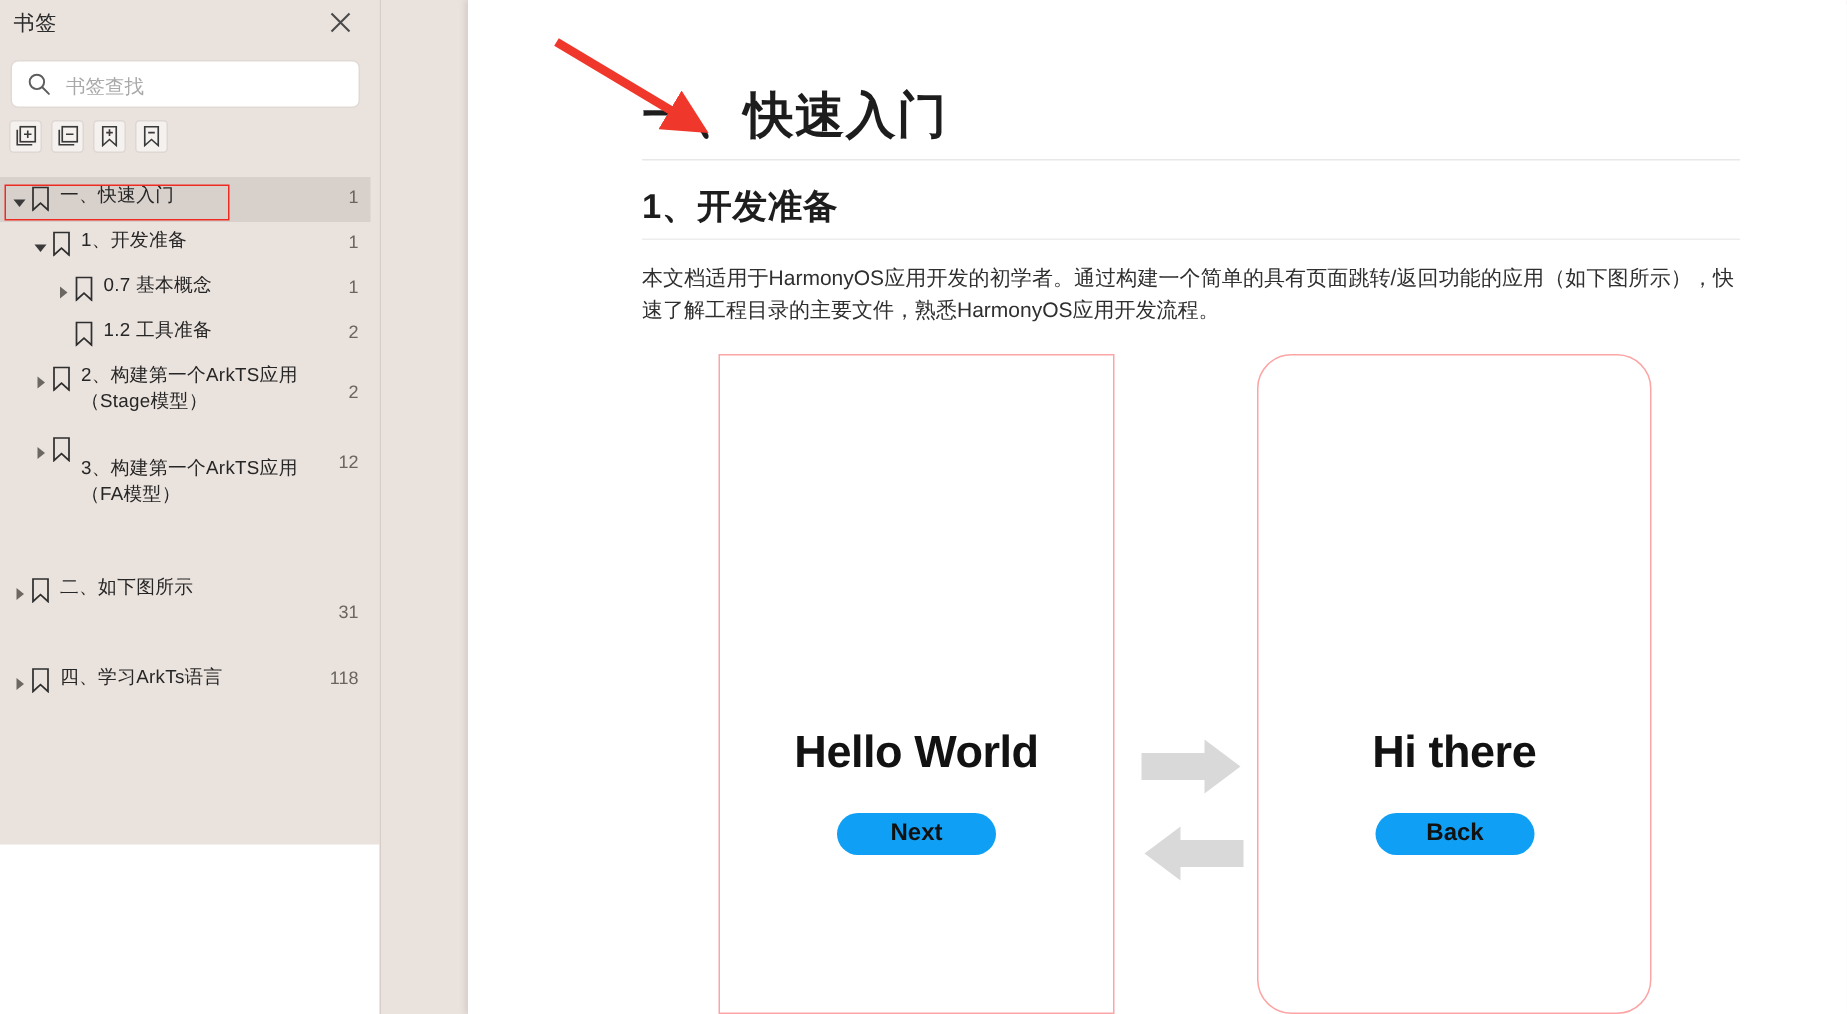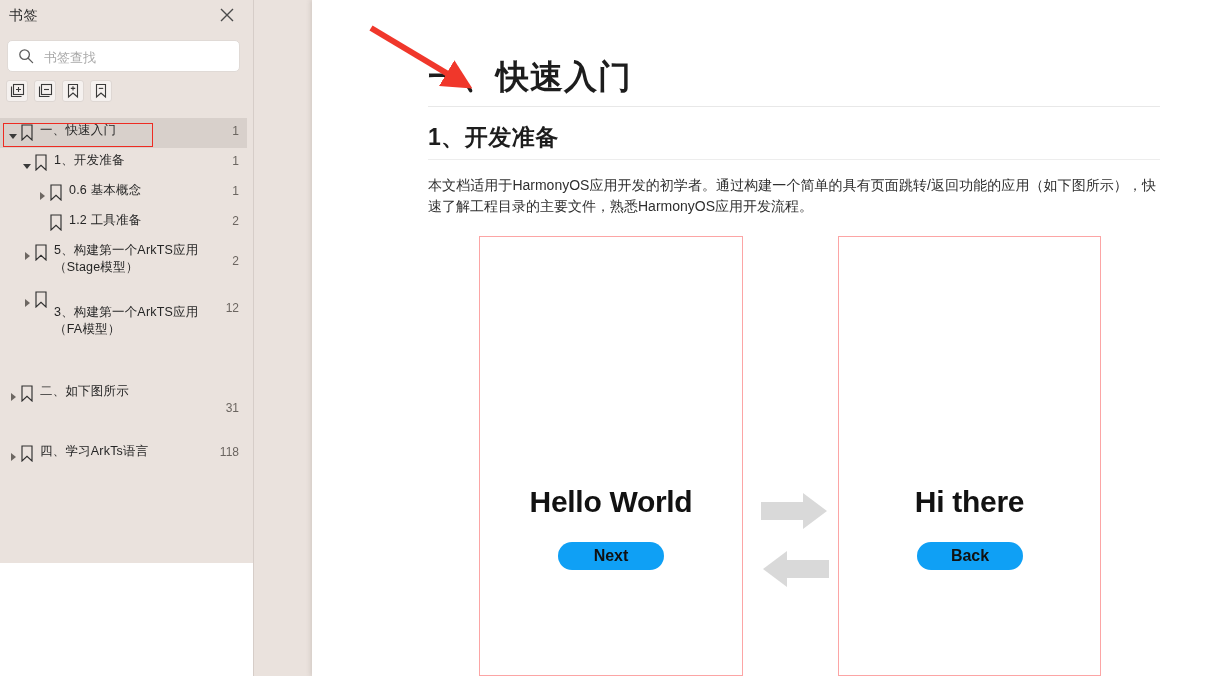--- a/index.html
+++ b/index.html
@@ -210,21 +210,21 @@
   
   .phone-frame {
     position: absolute;
     top: 236px;
     height: 440px;
     background: #fff;
     border: 1px solid #fca5a5;
     box-sizing: border-box;
   }
   #phone-left  { left: 167px; width: 264px; }
-  #phone-right { left: 526px; width: 263px; }
+  #phone-right { left: 526px; width: 263px; border-radius: 23px; }
 
   .phone-text {
     position: absolute;
     width: 100%;
     text-align: center;
     font-size: 30px;
     font-weight: bold;
     color: #121212;
     letter-spacing: -.3px;
   }
@@ -330,38 +330,38 @@
         <span class="row-label" style="left: 54px; width: 165px;">1、开发准备</span>
         <span class="row-page" style="top: 6px;">1</span>
       </div>
       <div class="tree-row" style="position: absolute; left: 0px; top: 60px; height: 30px;">
         <span class="row-twisty" style="left: 37px;"><svg width="10" height="10" viewBox="0 0 10 10">
             <path d="M3 1 L8 5 L3 9 Z" fill="#6d6762"></path>
           </svg></span>
         <span class="row-bookmark-icon" style="left: 49px;"><svg width="14" height="17" viewBox="0 0 14 17">
             <path d="M2 1 L12 1 L12 16 L7 11.4 L2 16 Z" stroke="#2f2f2f" stroke-width="1.15" fill="none" stroke-linejoin="miter"></path>
           </svg></span>
-        <span class="row-label" style="left: 69px; width: 165px;">0.6 基本概念</span>
+        <span class="row-label" style="left: 69px; width: 165px;">0.7 基本概念</span>
         <span class="row-page" style="top: 6px;">1</span>
       </div>
       <div class="tree-row" style="position: absolute; left: 0px; top: 90px; height: 30px;">
         <span class="row-bookmark-icon" style="left: 49px;"><svg width="14" height="17" viewBox="0 0 14 17">
             <path d="M2 1 L12 1 L12 16 L7 11.4 L2 16 Z" stroke="#2f2f2f" stroke-width="1.15" fill="none" stroke-linejoin="miter"></path>
           </svg></span>
         <span class="row-label" style="left: 69px; width: 165px;">1.2 工具准备</span>
         <span class="row-page" style="top: 6px;">2</span>
       </div>
       <div class="tree-row" style="position: absolute; left: 0px; top: 120px; height: 47px;">
         <span class="row-twisty" style="left: 22px;"><svg width="10" height="10" viewBox="0 0 10 10">
             <path d="M3 1 L8 5 L3 9 Z" fill="#6d6762"></path>
           </svg></span>
         <span class="row-bookmark-icon" style="left: 34px;"><svg width="14" height="17" viewBox="0 0 14 17">
             <path d="M2 1 L12 1 L12 16 L7 11.4 L2 16 Z" stroke="#2f2f2f" stroke-width="1.15" fill="none" stroke-linejoin="miter"></path>
           </svg></span>
-        <span class="row-label" style="left: 54px; width: 170px;">5、构建第一个ArkTS应用（Stage模型）</span>
+        <span class="row-label" style="left: 54px; width: 170px;">2、构建第一个ArkTS应用（Stage模型）</span>
         <span class="row-page" style="top: 16px;">2</span>
       </div>
       <div class="tree-row" style="position: absolute; left: 0px; top: 167px; height: 47px;">
         <span class="row-twisty" style="left: 22px;"><svg width="10" height="10" viewBox="0 0 10 10">
             <path d="M3 1 L8 5 L3 9 Z" fill="#6d6762"></path>
           </svg></span>
         <span class="row-bookmark-icon" style="left: 34px;"><svg width="14" height="17" viewBox="0 0 14 17">
             <path d="M2 1 L12 1 L12 16 L7 11.4 L2 16 Z" stroke="#2f2f2f" stroke-width="1.15" fill="none" stroke-linejoin="miter"></path>
           </svg></span>
         <span class="row-label" style="left: 54px; width: 170px; margin-top: 15px;">3、构建第一个ArkTS应用（FA模型）</span>

